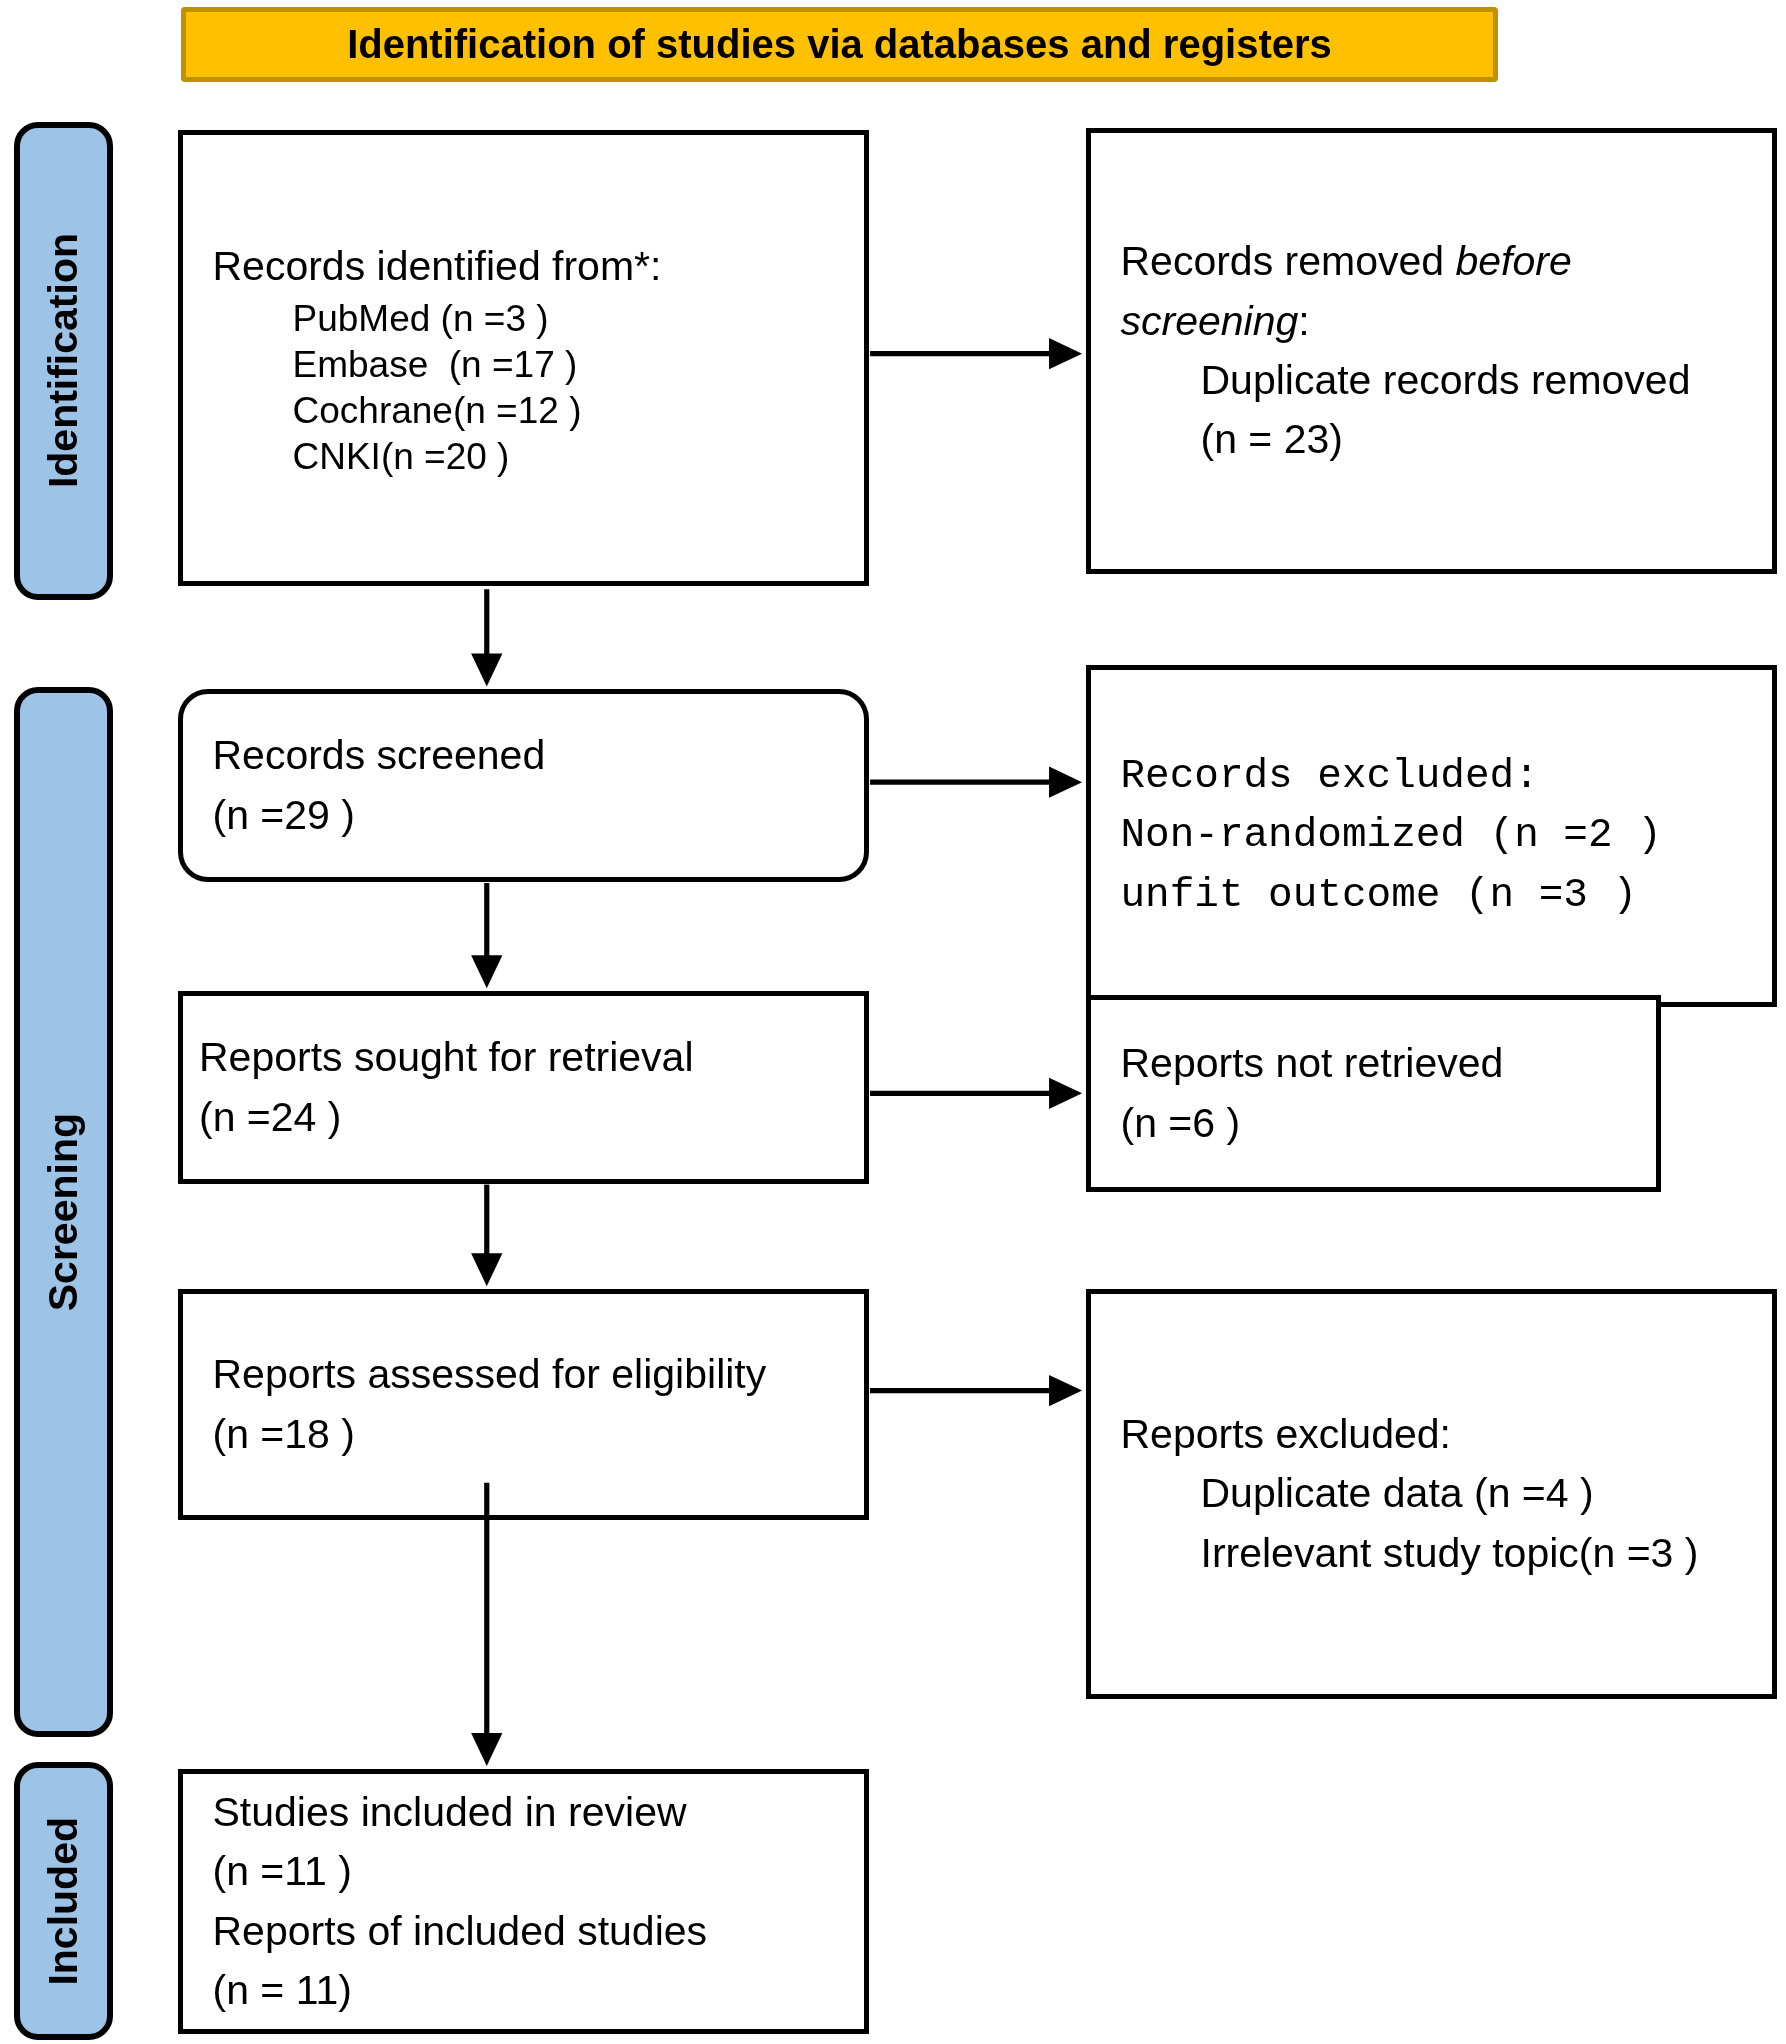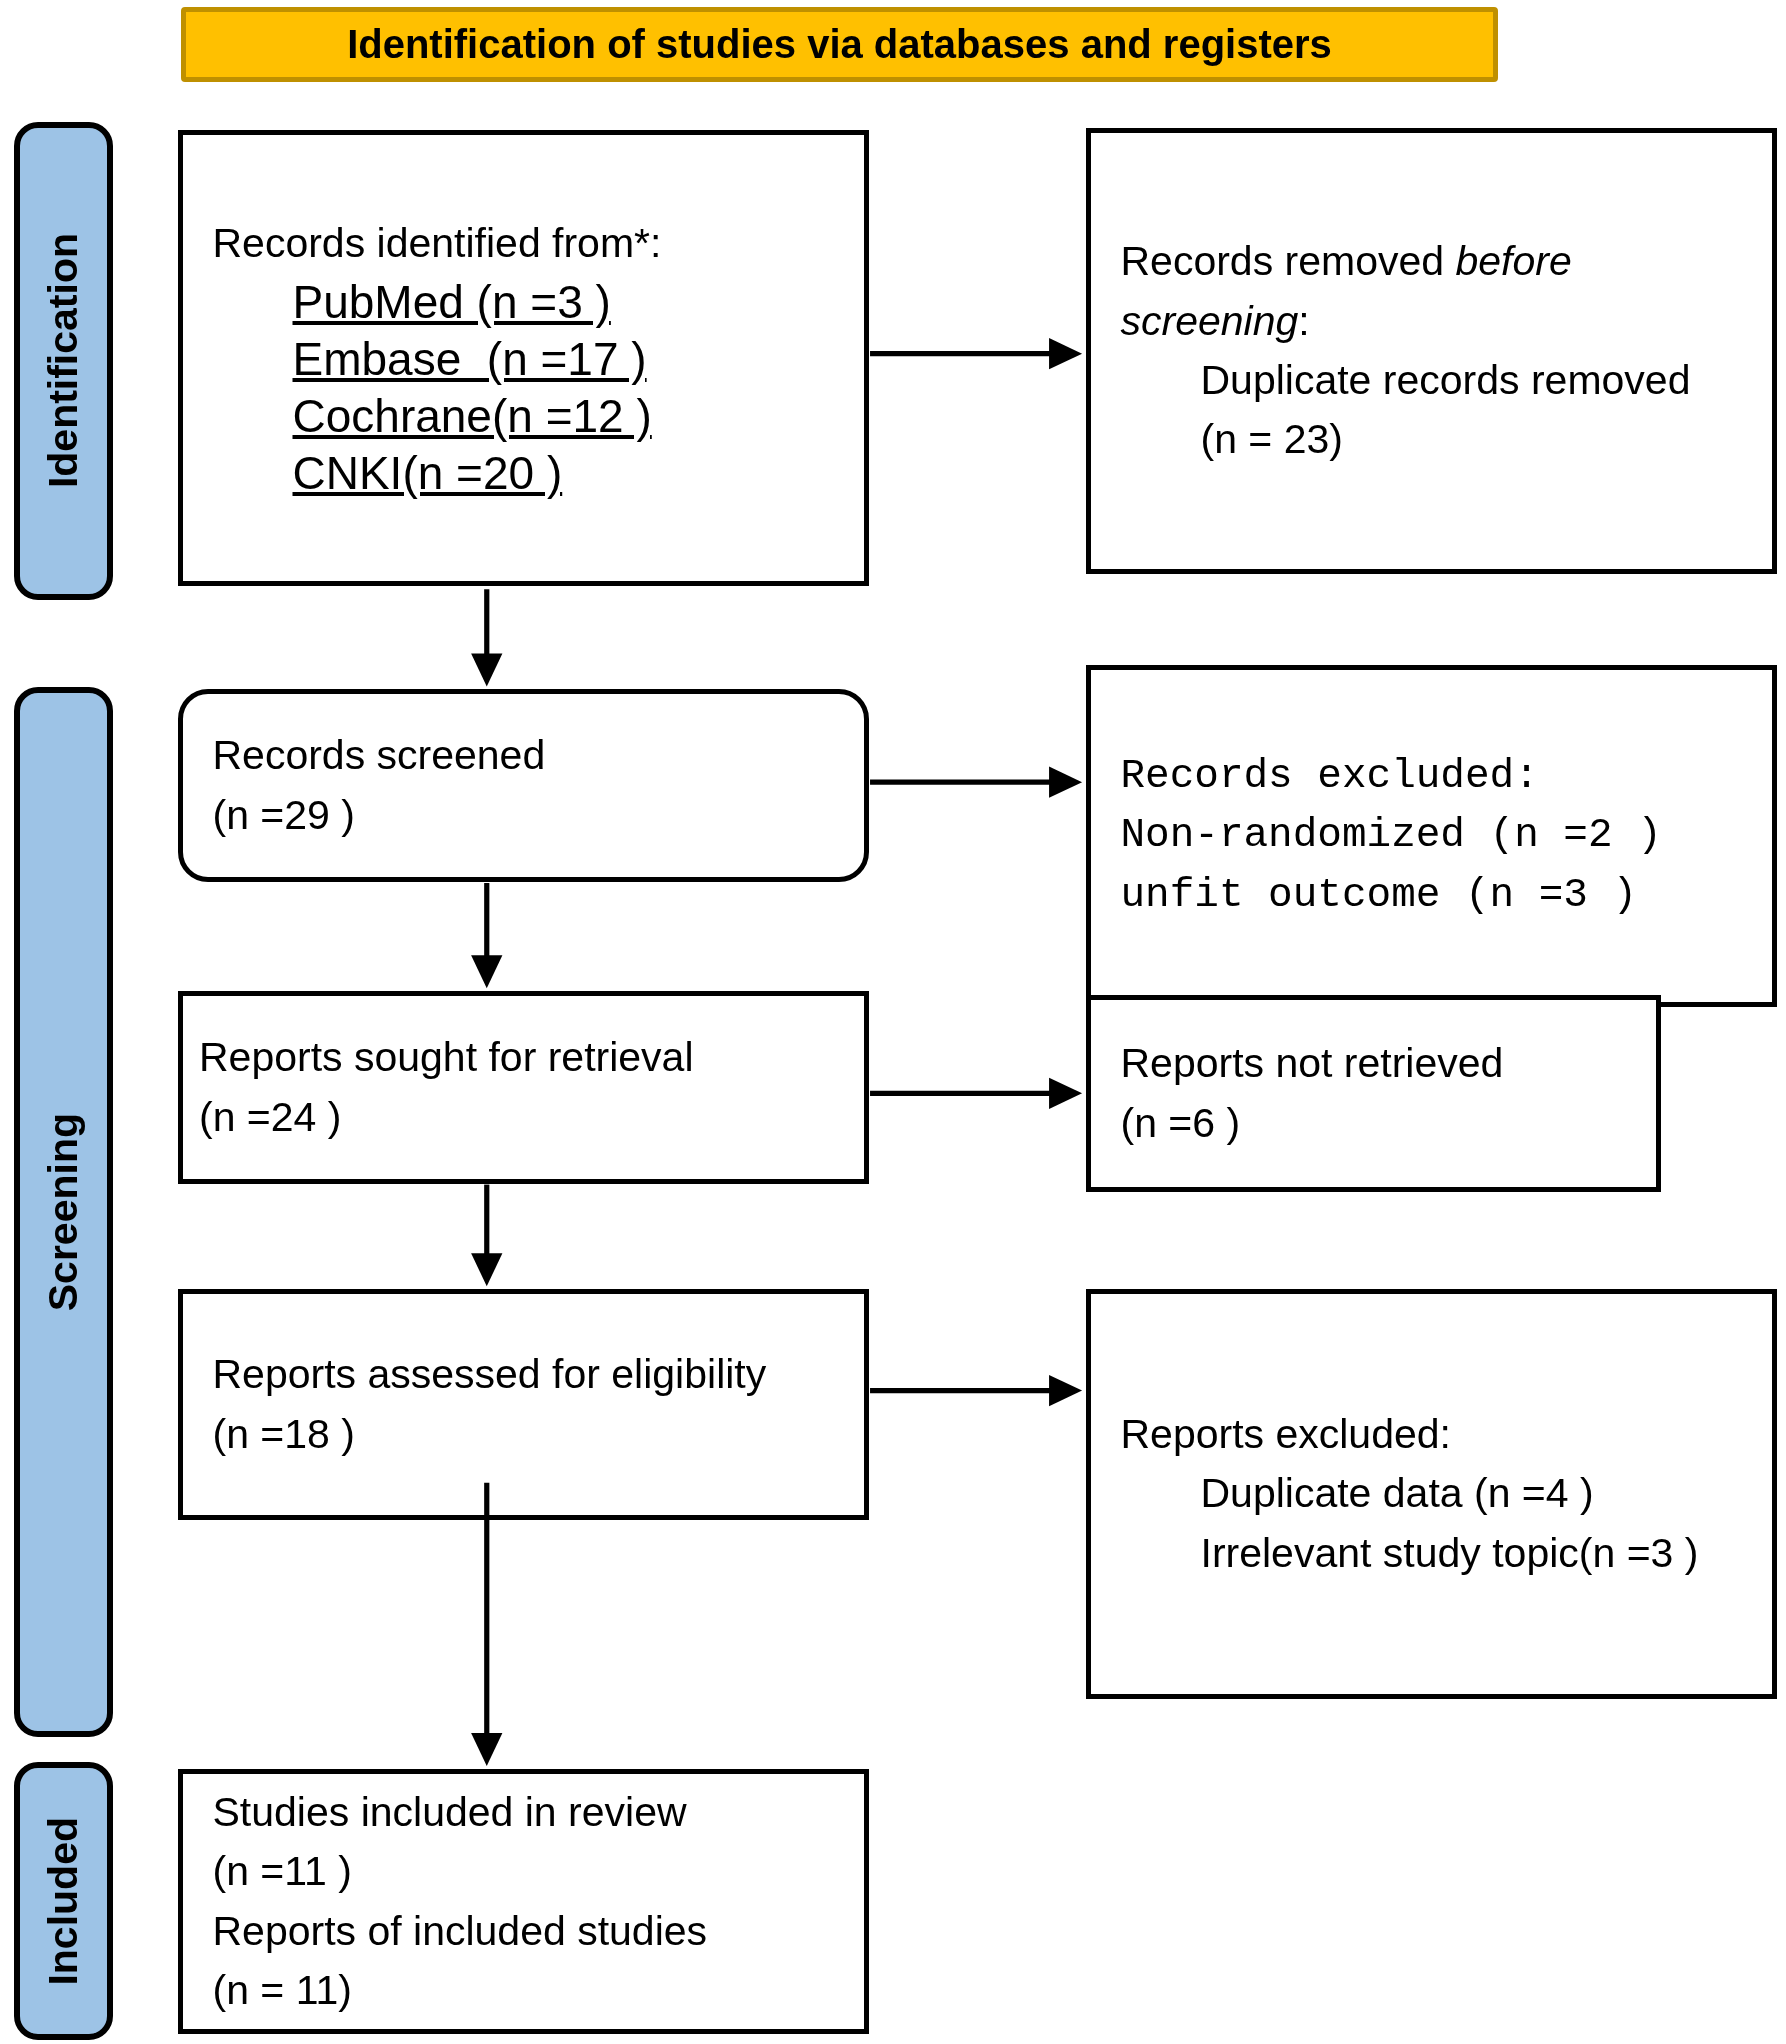--- a/index.html
+++ b/index.html
@@ -46,21 +46,21 @@
     background: #ffffff;
     border: 5.2px solid #000000;
     box-sizing: border-box;
     display: flex; flex-direction: column; justify-content: center;
     padding: 15.6px 29.5px;
     font-size: 41px;
     line-height: 1.45;
     white-space: pre-wrap;
   }
   .indent { padding-left: 80px; }
-  .src-item { font-size: 46px; line-height: 1.24; text-decoration: underline; }
+  .src-item { font-size: 37px; line-height: 1.24; }
   .box-identified       { left: 178px;  top: 130px;  width: 691px; height: 456px; }
   .box-removed          { left: 1086px; top: 128px;  width: 691px; height: 446px; }
   .box-screened         { left: 178px;  top: 689px;  width: 691px; height: 193px; border-radius: 30px; }
   .box-rec-excluded     { left: 1086px; top: 665px;  width: 691px; height: 342px; font-family: Liberation Mono, monospace; }
   .box-sought           { left: 178px;  top: 991px; width: 691px; height: 193px; padding-left: 16px; }
   .box-not-retrieved    { left: 1086px; top: 995px; width: 575px; height: 197px; }
   .box-assessed         { left: 178px;  top: 1289px; width: 691px; height: 231px; }
   .box-rep-excluded     { left: 1086px; top: 1289px; width: 691px; height: 410px; }
   .box-included-studies { left: 178px;  top: 1769px; width: 691px; height: 265px; }
   .arrows {

